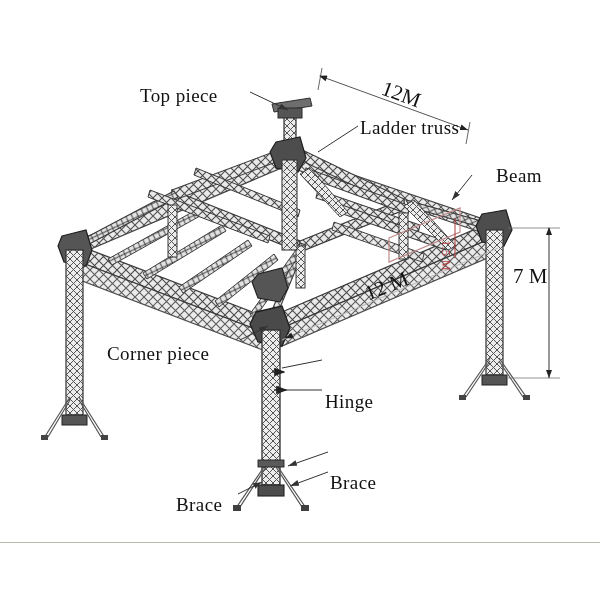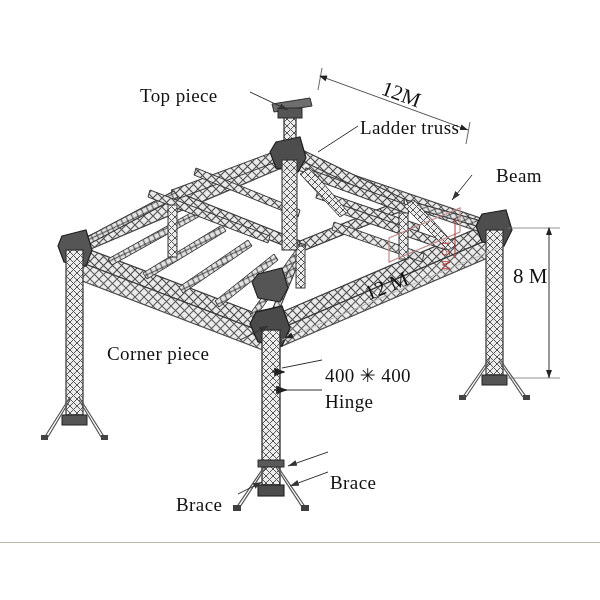--- a/index.html
+++ b/index.html
@@ -229,25 +229,24 @@
       <line x1="328" y1="452" x2="288" y2="466" stroke="#333" stroke-width="1" marker-end="url(#tick)"></line>
       <line x1="328" y1="472" x2="290" y2="486" stroke="#333" stroke-width="1" marker-end="url(#tick)"></line>
       <line x1="238" y1="494" x2="262" y2="482" stroke="#333" stroke-width="1" marker-end="url(#tick)"></line>
     </g>
   </svg>
 
   <div class="lbl lbl-callout" style="left:140px; top:86px;">Top piece</div>
   <div class="lbl lbl-callout" style="left:360px; top:118px;">Ladder truss</div>
   <div class="lbl lbl-callout" style="left:496px; top:166px;">Beam</div>
   <div class="lbl lbl-callout" style="left:107px; top:344px;">Corner piece</div>
-  <div class="lbl lbl-callout" style="left:325px; top:366px;">400 ✳ 400</div>
   <div class="lbl lbl-callout" style="left:325px; top:392px;">Hinge</div>
   <div class="lbl lbl-callout" style="left:330px; top:473px;">Brace</div>
   <div class="lbl lbl-callout" style="left:176px; top:495px;">Brace</div>
 
   <div class="lbl lbl-dim" style="left:386px; top:78px; transform:rotate(20deg); transform-origin:left top;">12M</div>
   <div class="lbl lbl-dim" style="left:362px; top:285px; transform:rotate(-22deg); transform-origin:left top;">12 M</div>
-  <div class="lbl lbl-dim" style="left:513px; top:266px;">8 M</div>
+  <div class="lbl lbl-dim" style="left:513px; top:266px;">7 M</div>
   <div class="lbl lbl-dim-red" style="left:452px; top:240px; transform:rotate(90deg); transform-origin:left top;">1.5 M</div>
 
   <div class="divider"></div>
   <div class="footer-area"></div>
 </div>
 
 </body></html>

